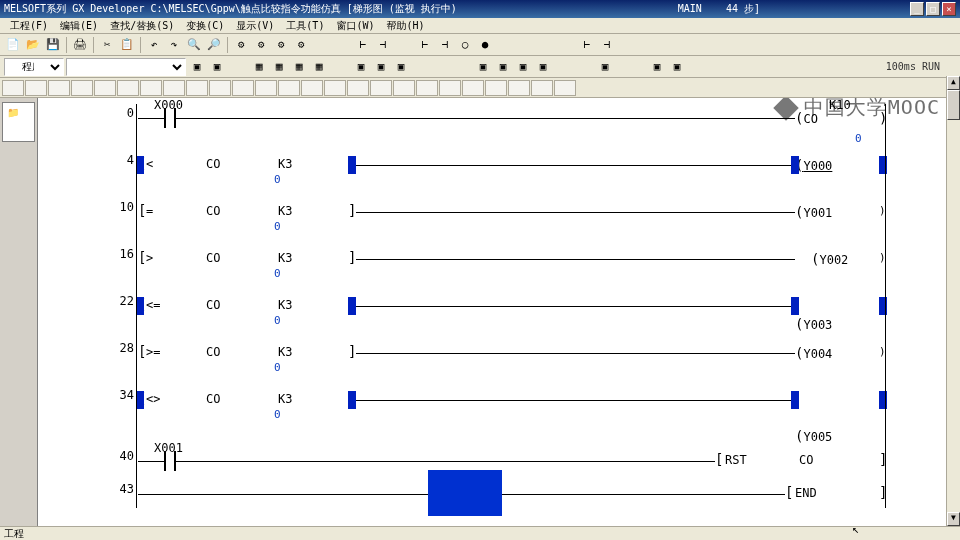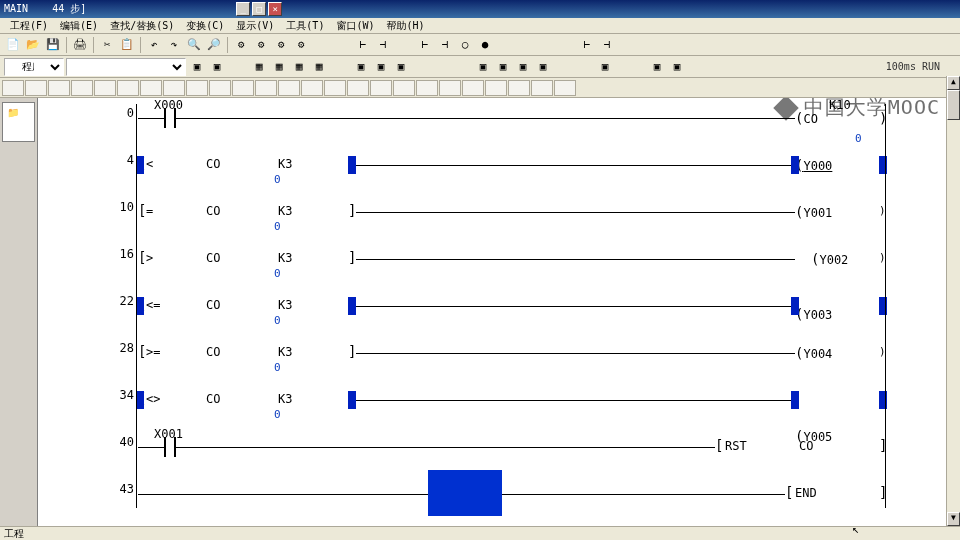--- a/index.html
+++ b/index.html
@@ -49,20 +49,21 @@
 .vscroll-btn { height: 14px; background: #d4d0c8; border: 1px solid #fff; border-right-color: #404040; border-bottom-color: #404040; font-size: 8px; text-align: center; }
 .vscroll-thumb { height: 30px; background: #d4d0c8; border: 1px solid #fff; border-right-color: #404040; border-bottom-color: #404040; }
 .statusbar { position: absolute; bottom: 0; left: 0; right: 0; height: 14px; background: #ece9d8; border-top: 1px solid #aca899; font-size: 10px; padding: 0 4px; display: flex; align-items: center; }
 .cursor-arrow { position: absolute; font-size: 12px; color: #000; }
 .toolbar2-info { position: absolute; right: 20px; font-size: 10px; color: #333; }
 </style>
 </head>
 <body>
 
 <div class="titlebar">
+  <span class="titlebar-text"><span>MELSOFT系列 GX Developer C:\MELSEC\Gppw\触点比较指令功能仿真    [梯形图 (监视 执行中)</span></span>
   <span class="titlebar-status"><span>MAIN</span>&nbsp;&nbsp;&nbsp;&nbsp;<span>44 步]</span></span>
   <div class="win-btns">
     <div class="win-btn">_</div>
     <div class="win-btn">□</div>
     <div class="win-btn close">×</div>
   </div>
 </div>
 
 <div class="menubar">
   <div class="menu-item">工程(F)</div>
@@ -226,21 +227,21 @@
       </div>
       <div class="rung" style="top: 194px;">
         <div class="step-num">22</div>
         <div class="bracket-l" style="left: 100px;">[</div>
         <div class="cmp" style="left: 108px;">&lt;=</div>
         <div class="label" style="left: 168px; top: 6px;">CO</div>
         <div class="label" style="left: 240px; top: 6px;">K3</div>
         <div class="sublabel" style="left: 236px; top: 22px;">0</div>
         <div class="bracket-r" style="left: 310px;">]</div>
         <div class="wire" style="left: 318px; width: 439px;"></div>
-        <div class="coil" style="left: 757px; top: 14px;"><span class="coil-open">(</span><span class="coil-text">Y003</span></div>
+        <div class="coil" style="left: 757px; top: 24px;"><span class="coil-open">(</span><span class="coil-text">Y003</span></div>
         <div style="position: absolute; left: 841px; top: 6px;">)</div>
         <div class="blue-hl" style="left: 98px;"></div>
         <div class="blue-hl" style="left: 310px;"></div>
         <div class="blue-hl" style="left: 753px;"></div>
         <div class="blue-hl" style="left: 841px;"></div>
       </div>
       <div class="rung" style="top: 241px;">
         <div class="step-num">28</div>
         <div class="bracket-l" style="left: 100px;">[</div>
         <div class="cmp" style="left: 108px;">&gt;=</div>
@@ -261,21 +262,21 @@
         <div class="sublabel" style="left: 236px; top: 22px;">0</div>
         <div class="bracket-r" style="left: 310px;">]</div>
         <div class="wire" style="left: 318px; width: 439px;"></div>
         <div class="coil" style="left: 757px; top: 6px; margin-top: 36px;"><span class="coil-open">(</span><span class="coil-text">Y005</span></div>
         <div style="position: absolute; left: 841px; top: 6px;">)</div>
         <div class="blue-hl" style="left: 98px;"></div>
         <div class="blue-hl" style="left: 310px;"></div>
         <div class="blue-hl" style="left: 753px;"></div>
         <div class="blue-hl" style="left: 841px;"></div>
       </div>
-      <div class="rung" style="top: 335px; padding-left: 40px;">
+      <div class="rung" style="top: 349px; padding-left: 40px;">
         <div class="step-num">40</div>
         <div class="label" style="left: 116px; top: -6px;">X001</div>
         <div class="contact" style="left: 126px;"></div>
         <div class="wire" style="left: 100px; width: 26px;"></div>
         <div class="wire" style="left: 138px; width: 539px;"></div>
         <div class="bracket-l" style="left: 677px;">[</div>
         <div class="label" style="left: 687px; top: 6px;">RST</div>
         <div class="label" style="left: 761px; top: 6px;">CO</div>
         <div class="bracket-r" style="left: 841px;">]</div>
       </div>

